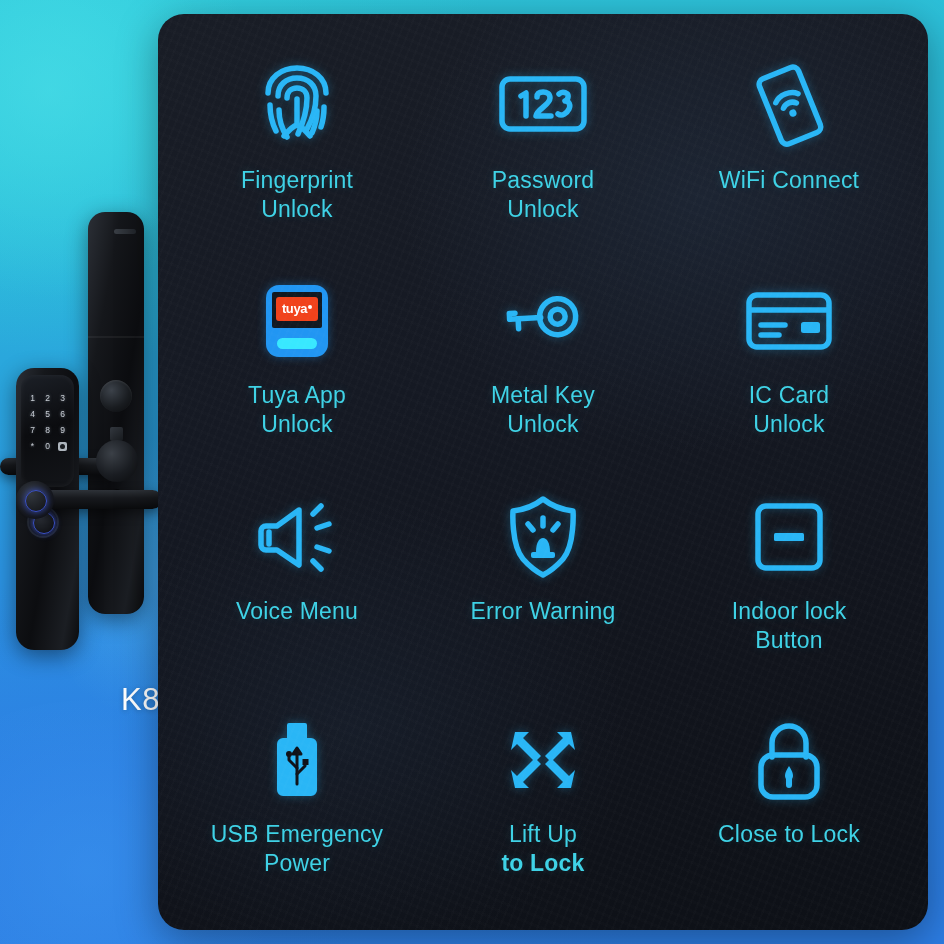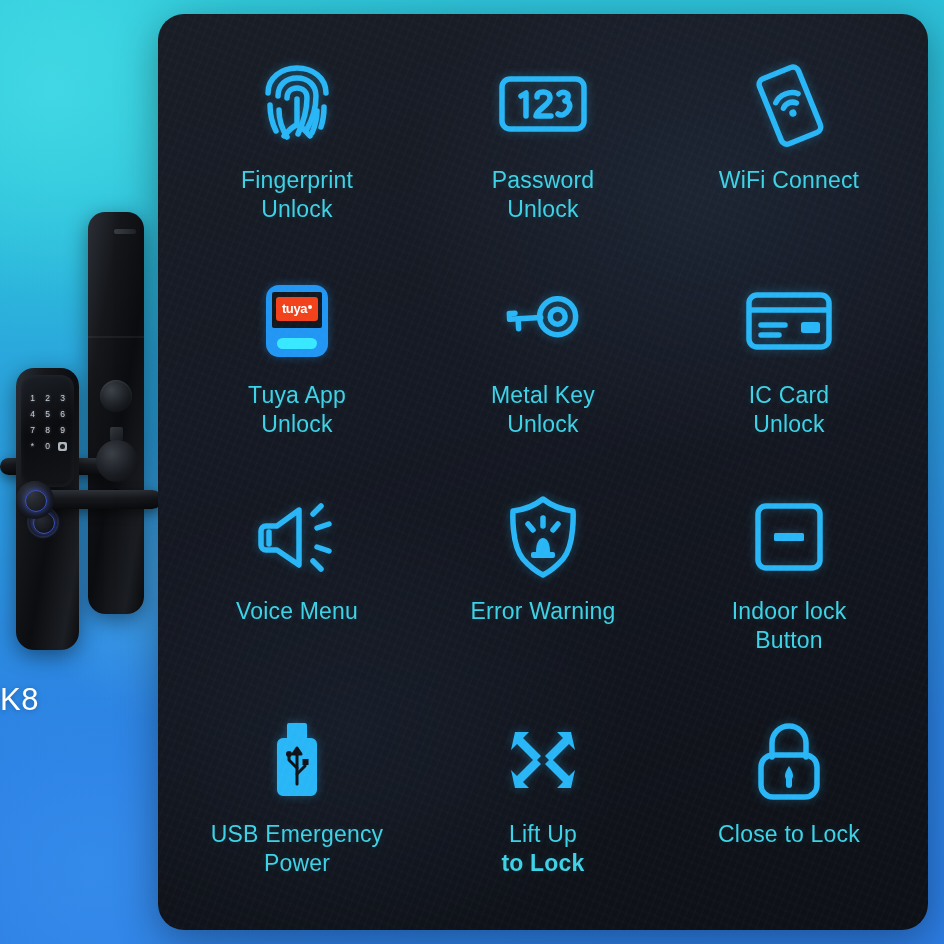--- a/index.html
+++ b/index.html
@@ -204,21 +204,21 @@
     width: 20px; height: 20px;
     border-radius: 50%;
     border: 1.8px solid #3a51c8;
     box-shadow: 0 0 7px rgba(58,81,200,0.9);
   }
 
   #model-label {
     position: absolute;
     left: 0; top: 682px;
     width: 160px;
-    text-align: left;
+    text-align: right;
     color: #ffffff;
     font-size: 31px;
     letter-spacing: 0.5px;
     text-shadow: 0 1px 5px rgba(0,0,0,0.25);
   }
 
   
   #board {
     position: absolute;
     left: 158px; top: 14px;

